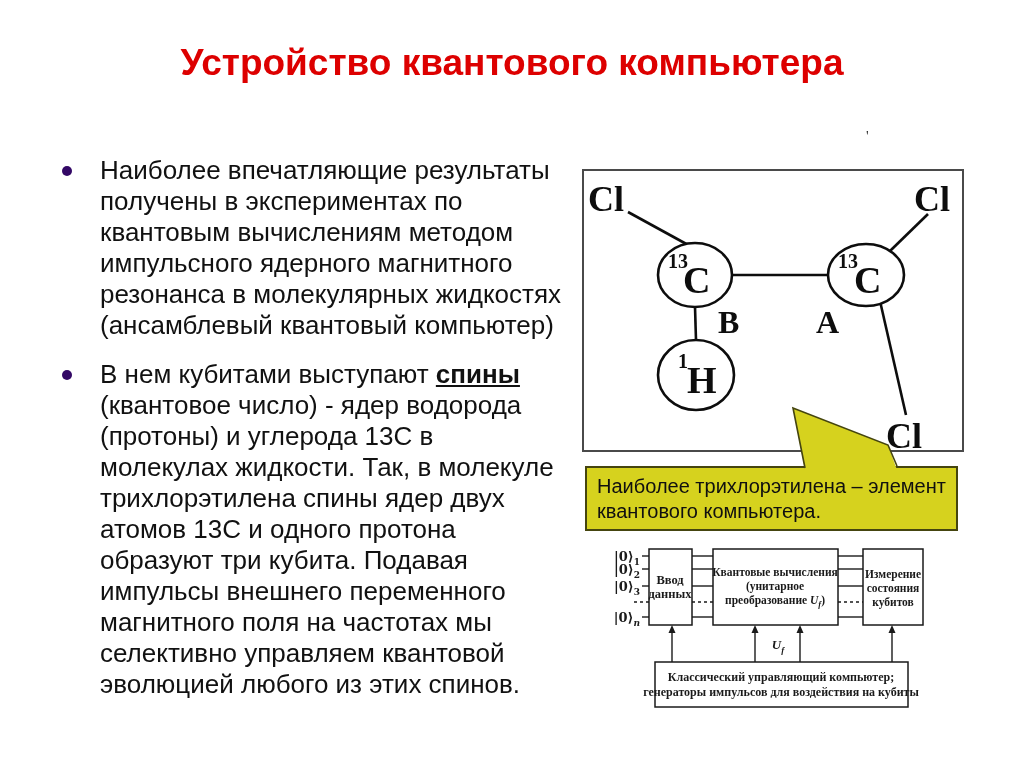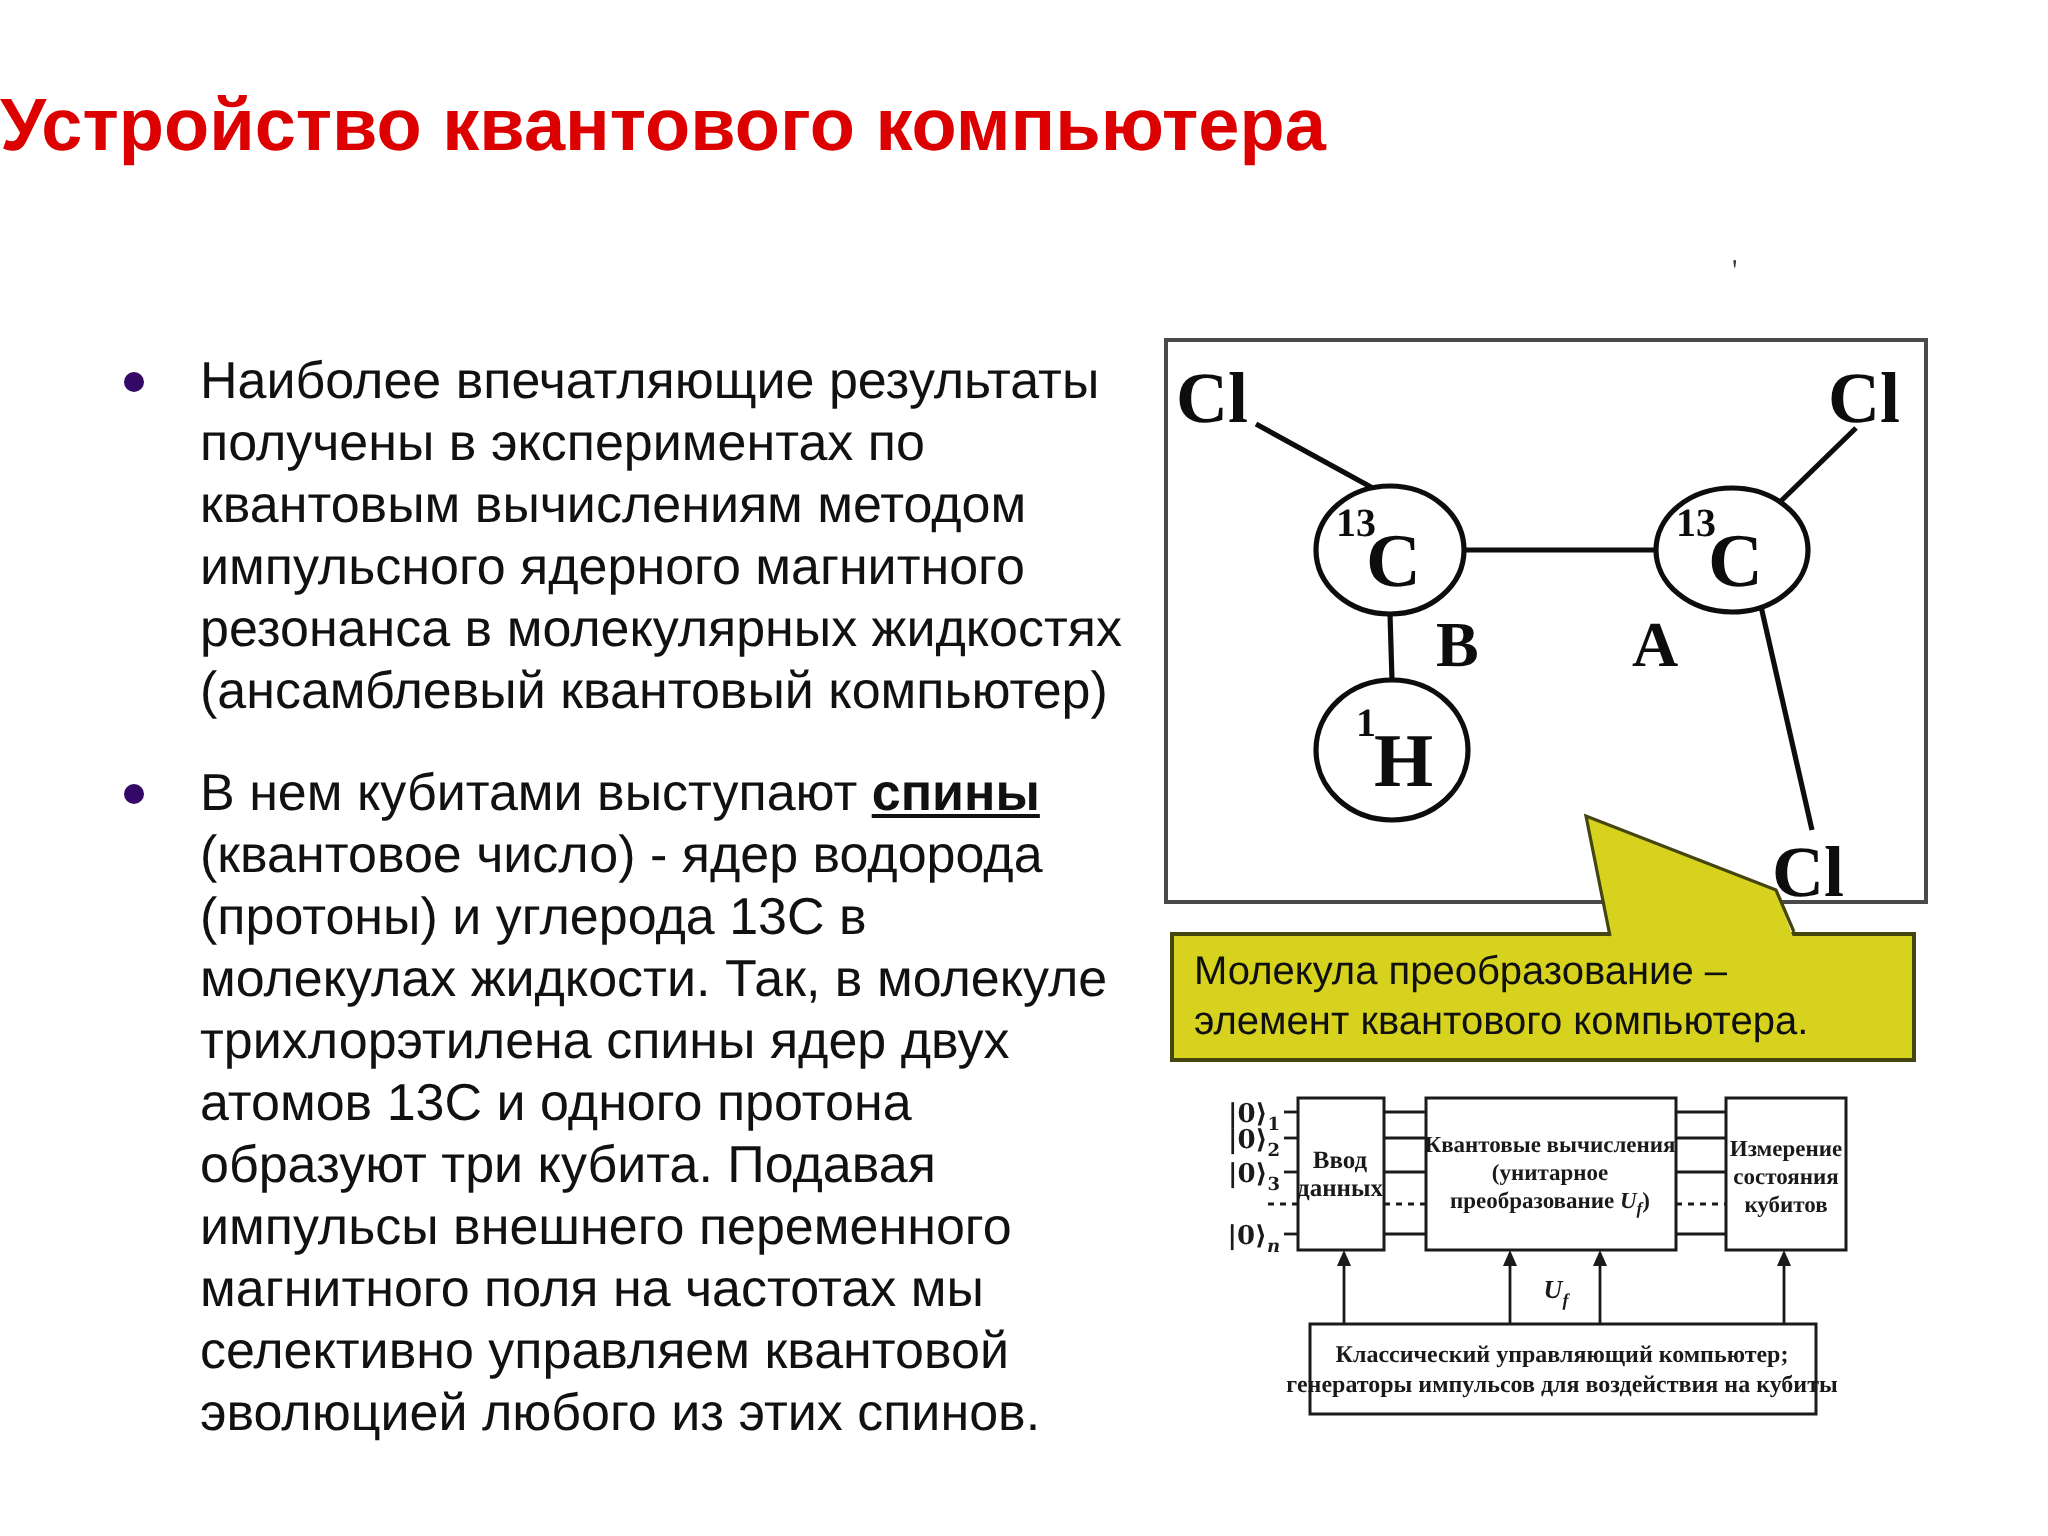--- a/index.html
+++ b/index.html
@@ -10,26 +10,26 @@
   *{box-sizing:border-box;}
   html,body{margin:0;padding:0;}
   body{
     width:1024px;height:768px;position:relative;overflow:hidden;
     background:#ffffff;
     font-family:"Liberation Sans","DejaVu Sans",sans-serif;
     color:#111;
   }
   .title{
     position:absolute;top:42px;left:0;width:1024px;
-    text-align:left;font-size:37px;font-weight:bold;
+    text-align:center;font-size:37px;font-weight:bold;
     color:var(--title-color);
     letter-spacing:0px;
   }
   .bullets{position:absolute;left:62px;top:155px;width:500px;}
-  .bullet{display:flex;margin-bottom:18px;margin-top:20px;}
+  .bullet{display:flex;margin-bottom:18px;}
   .dot{
     flex:0 0 10px;width:10px;height:10px;border-radius:50%;
     background:var(--dot-color);margin-top:11px;margin-right:28px;
   }
   .btext{font-size:26px;line-height:31px;width:465px;}
   .btext b{font-weight:bold;text-decoration:underline;}
 
   .mol-box{
     position:absolute;left:582px;top:169px;width:382px;height:283px;
     border:2px solid #4a4a4a;background:#fff;
@@ -115,21 +115,21 @@
     <text x="134" y="162" font-size="32">B</text>
     <text x="232" y="162" font-size="32">A</text>
   </svg>
 </div>
 
 <svg class="pointer-svg" width="135" height="72" viewBox="0 0 135 72">
   <polygon points="23,8 118,45 127,70 35,70" style="fill:var(--callout-bg)"></polygon>
   <polyline points="35,68 23,8 118,45 127,66" fill="none" stroke="#45450f" stroke-width="1.6"></polyline>
 </svg>
 
-<div class="callout">Молекула преобразование – элемент квантового компьютера.</div>
+<div class="callout">Наиболее трихлорэтилена – элемент квантового компьютера.</div>
 
 <svg class="bd-svg" width="424" height="200" viewBox="0 0 424 200">
 
   <g>
     <text class="ket" x="40" y="21" text-anchor="end" font-size="13"><tspan>|0⟩</tspan><tspan dy="4" font-size="9">1</tspan></text>
     <text class="ket" x="40" y="34" text-anchor="end" font-size="13"><tspan>|0⟩</tspan><tspan dy="4" font-size="9">2</tspan></text>
     <text class="ket" x="40" y="51" text-anchor="end" font-size="13"><tspan>|0⟩</tspan><tspan dy="4" font-size="9">3</tspan></text>
     <text class="ket" x="40" y="82" text-anchor="end" font-size="13"><tspan>|0⟩</tspan><tspan dy="4" font-size="9" font-style="italic">n</tspan></text>
   </g>
 

